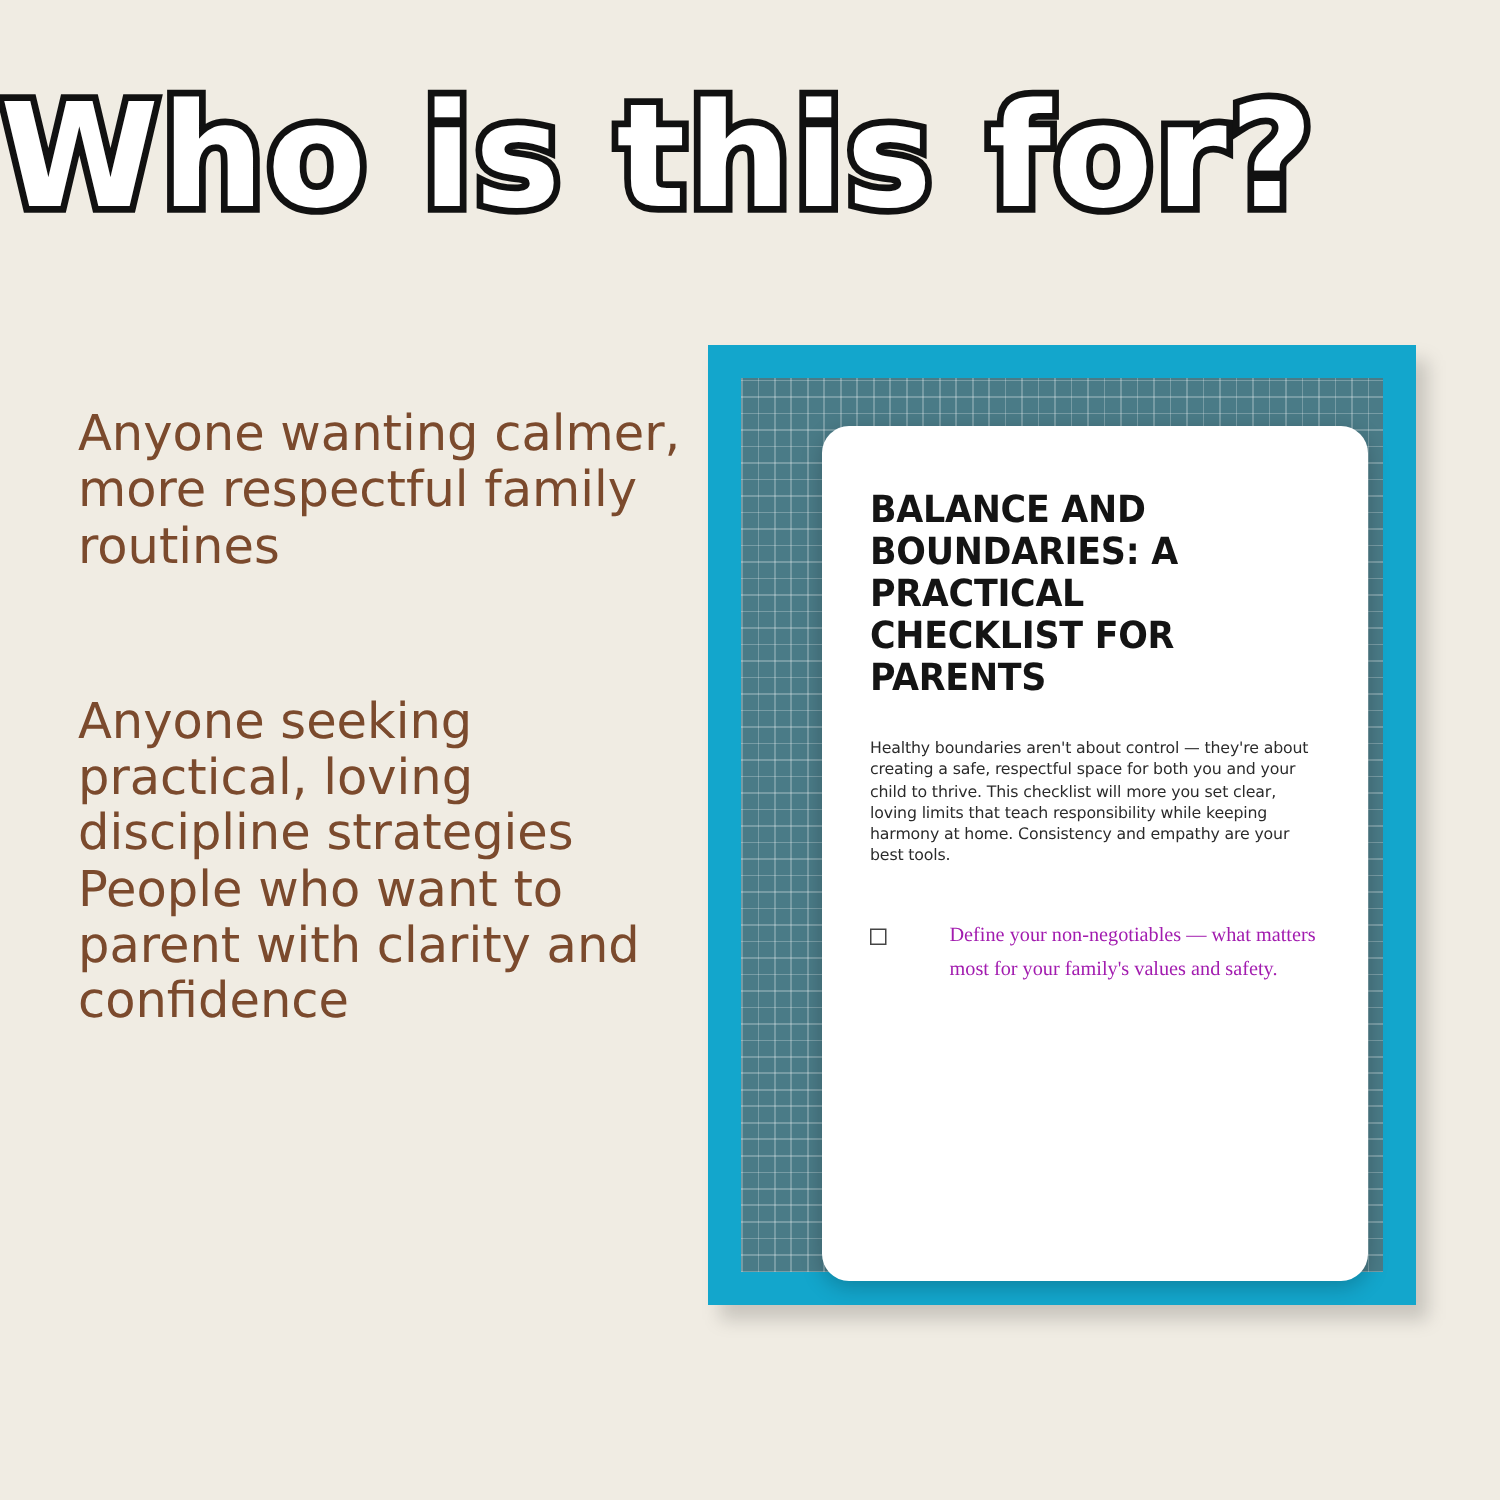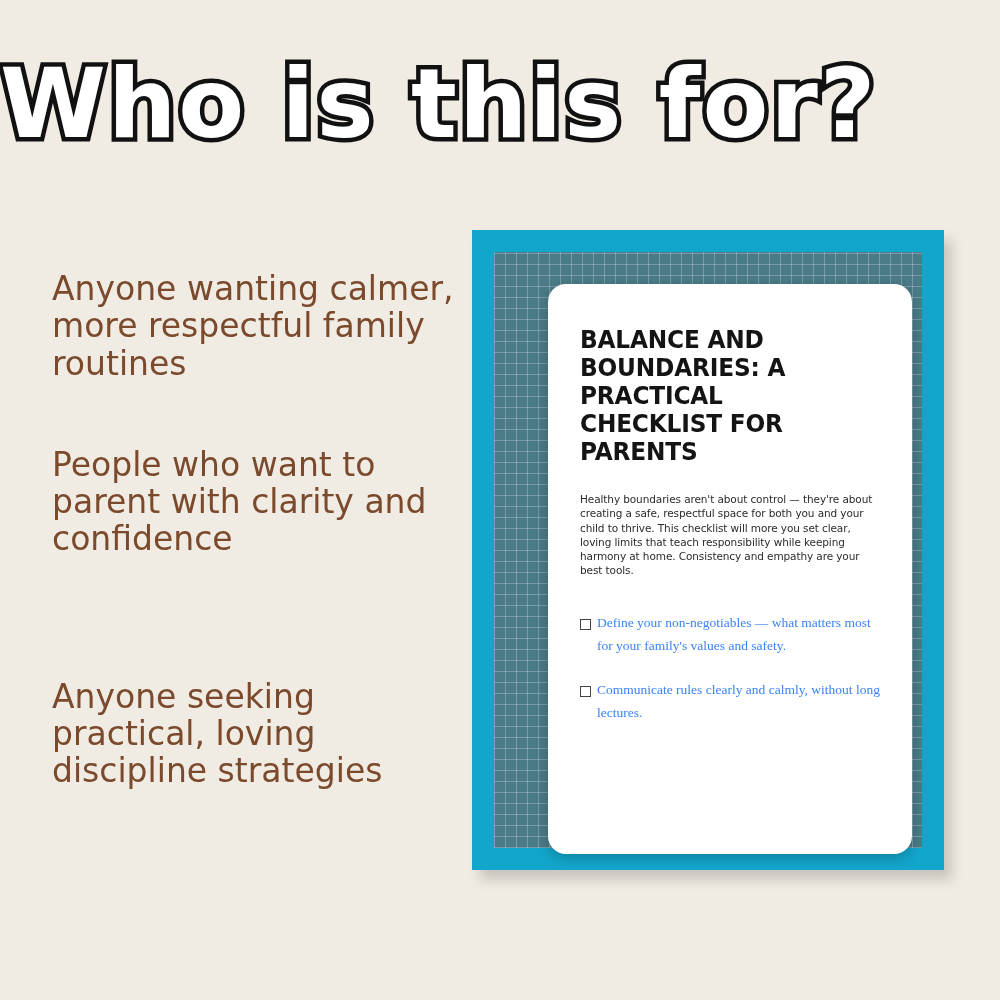--- a/index.html
+++ b/index.html
@@ -40,21 +40,21 @@
     top: 270px;
     width: 410px;
   }
   .bullet {
     color: #7b4a2d;
     font-family: "DejaVu Sans", sans-serif;
     font-size: 33px;
     line-height: 1.13;
     font-weight: 400;
   }
-  .bullet.b1 { margin-bottom: 64px; }
+  .bullet.b1 { margin-bottom: 80px; }
   .bullet.b2 { margin-bottom: 120px; }
   .bullet.b3 { margin-bottom: 0; }
 
   
   .poster-wrap {
     position: absolute;
     left: 472px;
     top: 230px;
     width: 380px;
     height: 640px;
@@ -123,59 +123,56 @@
   }
   .checklist {
     margin-top: 34px;
   }
   .check-item {
     display: flex;
     align-items: flex-start;
     font-family: "Liberation Serif", serif;
     font-size: 13.5px;
     line-height: 1.7;
-    color: #3b82f6;
+    color: #a21caf;
     margin-bottom: 22px;
+    gap: 36px;
   }
   .check-box {
     flex: 0 0 auto;
     width: 9px;
     height: 9px;
     border: 1px solid #444;
     margin-right: 6px;
     margin-top: 7px;
   }
   .check-text { flex: 1 1 auto; }
 </style>
 </head>
 <body>
 
 <div class="headline">Who is this for?</div>
 
 <div class="bullets">
   <div class="bullet b1">Anyone wanting calmer, more respectful family routines</div>
+  <div class="bullet b3">Anyone seeking practical, loving discipline strategies</div>
   <div class="bullet b2">People who want to parent with clarity and confidence</div>
-  <div class="bullet b3">Anyone seeking practical, loving discipline strategies</div>
 </div>
 
 <div class="poster-wrap">
   <div class="poster-shadow"></div>
   <div class="poster-outer">
     <div class="poster-mat">
       <div class="poster-page">
         <div class="page-inner">
           <div class="doc-title">BALANCE AND BOUNDARIES: A PRACTICAL CHECKLIST FOR PARENTS</div>
           <div class="doc-intro">Healthy boundaries aren't about control — they're about creating a safe, respectful space for both you and your child to thrive. This checklist will more you set clear, loving limits that teach responsibility while keeping harmony at home. Consistency and empathy are your best tools.</div>
           <div class="checklist">
             <div class="check-item">
               <span class="check-box"></span>
               <span class="check-text">Define your non-negotiables — what matters most for your family's values and safety.</span>
             </div>
-            <div class="check-item">
-              <span class="check-box"></span>
-              <span class="check-text">Communicate rules clearly and calmly, without long lectures.</span>
-            </div>
           </div>
         </div>
       </div>
     </div>
   </div>
 </div>
 
 </body></html>

